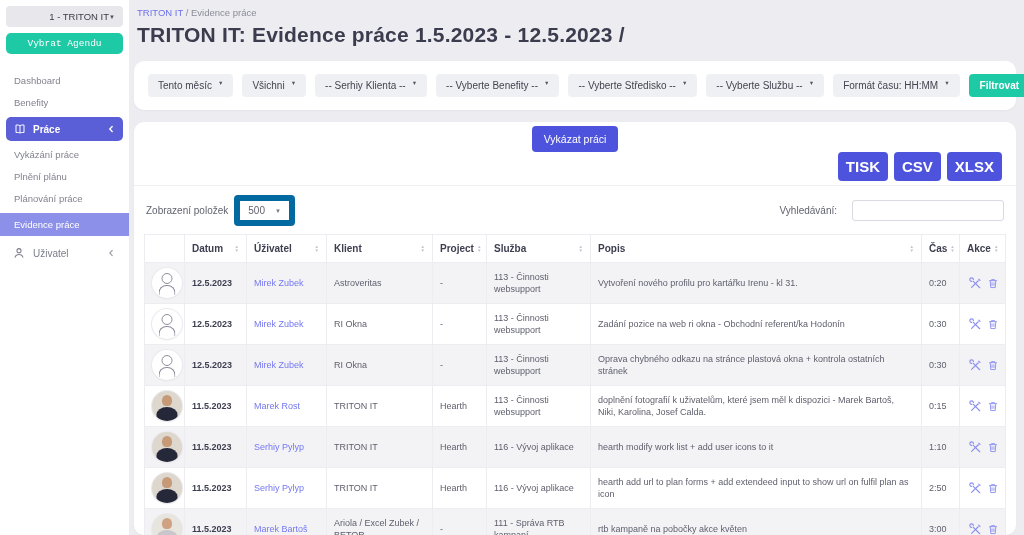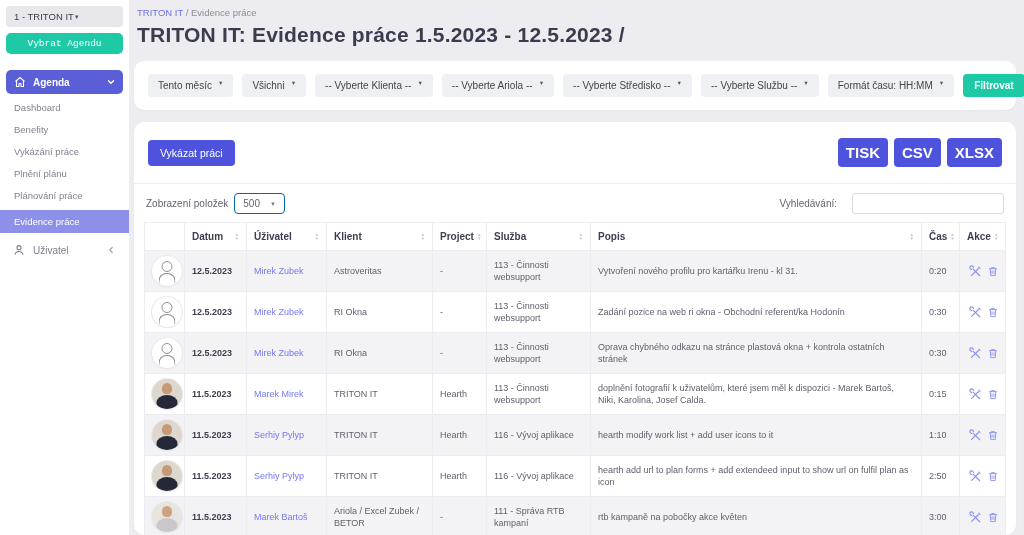--- a/index.html
+++ b/index.html
@@ -8,21 +8,21 @@
     font-family: "Liberation Sans", "DejaVu Sans", sans-serif;
     background: #ededf1;
     color: #5e5f6c;
   }
   .app { display: flex; width: 1024px; height: 535px; }
 
   
   .sidebar { width: 129px; background: #fff; padding: 6px 6px 0 6px; flex-shrink: 0; height: 100%; }
   .agenda-select {
     height: 21px; background: #e7e7ec; border-radius: 4px; font-size: 9.5px; color: #3c3c4a;
-    display: flex; align-items: center; justify-content: flex-start; padding: 0 8px; cursor: pointer;
+    display: flex; align-items: center; justify-content: flex-end; padding: 0 8px; cursor: pointer;
   }
   .agenda-select .caret { font-size: 6px; color: #55555f; }
   .btn-teal {
     display: block; width: 100%; height: 21px; margin-top: 6px; background: #1ec9a6; color: #fff;
     border: none; border-radius: 5px; font-size: 9.5px; font-family: Liberation Mono, monospace; cursor: pointer;
   }
   .nav { margin-top: 16px; }
   .menu-header {
     height: 24px; border-radius: 5px; background: #5a5fd8; color: #fff; margin: 3px 0;
     display: flex; align-items: center; gap: 7px; padding: 0 8px; font-size: 10px; font-weight: 600; cursor: pointer;
@@ -51,34 +51,34 @@
     background: #eef0f3; border: none; border-radius: 4px; padding: 6px 10px; font-size: 10px;
     color: #43444f; display: inline-flex; align-items: flex-start; gap: 6px; font-family: inherit; cursor: pointer; white-space: nowrap;
   }
   .filter-dd .caret { font-size: 5.5px; color: #55555f; }
   .btn-filtrovat {
     margin-left: auto; background: #1ec9a6; color: #fff; border: none; border-radius: 4px;
     padding: 6px 11px; font-size: 10px; font-weight: 600; font-family: inherit; cursor: pointer;
   }
 
   .table-card { margin-top: 12px; flex: 1; display: flex; flex-direction: column; overflow: hidden; }
-  .table-toolbar { display: flex; align-items: center; padding: 16px 14px; border-bottom: 1px solid #eceef2; }
+  .table-toolbar { display: flex; align-items: center; padding: 4px 14px; border-bottom: 1px solid #eceef2; flex-direction: column; }
   .btn-primary {
     background: #4d53dd; color: #fff; border: none; border-radius: 4px; padding: 7px 12px;
     font-size: 10.5px; font-family: inherit; cursor: pointer;
   }
   .export-group { margin-left: auto; display: flex; gap: 6px; }
   .btn-export {
     background: #4d53dd; color: #fff; border: none; border-radius: 4px; padding: 6px 8px;
     font-size: 15px; font-weight: 700; font-family: inherit; cursor: pointer;
   }
 
   .table-controls { display: flex; align-items: center; padding: 9px 12px 8px; font-size: 10px; color: #62636f; }
   .page-size {
-    border: 1px solid #0369a1; border-radius: 4px; padding: 4px 8px; margin-left: 6px;
+    border: 6px solid #0369a1; border-radius: 4px; padding: 4px 8px; margin-left: 6px;
     display: inline-flex; align-items: center; gap: 10px; cursor: pointer; background: #fff;
   }
   .page-size .caret { font-size: 6px; color: #7a7b86; }
   .search-wrap { margin-left: auto; display: flex; align-items: center; gap: 15px; }
   .search-input { border: 1px solid #d9dae2; border-radius: 3px; height: 21px; width: 152px; font-family: inherit; font-size: 10px; padding: 0 6px; }
 
   .grid-wrap { padding: 0 10px; overflow: hidden; }
   table { width: 100%; border-collapse: collapse; table-layout: fixed; }
   th, td { border: 1px solid #ececf1; }
   th { text-align: left; font-size: 10px; font-weight: 700; color: #3d3e50; padding: 8px 7px; background: #fff; }
@@ -121,37 +121,37 @@
 <div class="app">
 
   <aside class="sidebar">
     <div class="agenda-select">
       <span>1 - TRITON IT</span>
       <span class="caret">▼</span>
     </div>
     <button class="btn-teal">Vybrat Agendu</button>
 
     <nav class="nav">
+      <div class="menu-item">Dashboard</div>
+      <div class="menu-item">Benefity</div>
+
       <div class="menu-header">
         <span class="icon">
-          <svg viewBox="0 0 24 24" width="12" height="12" fill="none" stroke="currentColor" stroke-width="2.2" stroke-linejoin="round">
-              <path d="M3 11 12 3l9 8"></path>
-              <path d="M5 9.5V21h5v-6h4v6h5V9.5"></path>
+          <svg viewBox="0 0 24 24" width="12" height="12" fill="none" stroke="currentColor" stroke-width="2">
+              <path d="M12 5.5C10 4 7 3.8 4 4.2V19c3-.4 6-.2 8 1.3 2-1.5 5-1.7 8-1.3V4.2c-3-.4-6-.2-8 1.3z"></path>
+              <path d="M12 5.5V20"></path>
             </svg>
         </span>
-        <span>Agenda</span>
+        <span>Práce</span>
         <span class="chev">
           <svg width="8" height="8" viewBox="0 0 8 8">
-              <path d="M1.5 2.8 4 5.2 6.5 2.8" stroke="currentColor" fill="none" stroke-width="1.4" stroke-linecap="round"></path>
+              <path d="M5.2 1.5 2.8 4l2.4 2.5" stroke="currentColor" fill="none" stroke-width="1.4" stroke-linecap="round"></path>
             </svg>
         </span>
       </div>
-      <div class="menu-item">Dashboard</div>
-      <div class="menu-item">Benefity</div>
-
       <div class="menu-item">Vykázání práce</div>
       <div class="menu-item">Plnění plánu</div>
       <div class="menu-item">Plánování práce</div>
       <div class="menu-item active">Evidence práce</div>
 
       <div class="menu-user">
         <span class="icon">
           <svg viewBox="0 0 24 24" width="14" height="14" fill="none" stroke="currentColor" stroke-width="1.8">
               <circle cx="12" cy="8" r="3.5"></circle>
               <path d="M5 20c1-4 4-5.5 7-5.5s6 1.5 7 5.5"></path>
@@ -178,25 +178,25 @@
     <section class="card filters">
       <button class="filter-dd">
         <span>Tento měsíc</span>
           <span class="caret">▼</span>
       </button>
       <button class="filter-dd">
         <span>Všichni</span>
           <span class="caret">▼</span>
       </button>
       <button class="filter-dd">
-        <span>-- Vyberte Klienta --</span>
-          <span class="caret">▼</span>
-      </button>
-      <button class="filter-dd">
-        <span>-- Vyberte Ariola --</span>
+        <span>-- Serhiy Klienta --</span>
+          <span class="caret">▼</span>
+      </button>
+      <button class="filter-dd">
+        <span>-- Vyberte Benefity --</span>
           <span class="caret">▼</span>
       </button>
       <button class="filter-dd">
         <span>-- Vyberte Středisko --</span>
           <span class="caret">▼</span>
       </button>
       <button class="filter-dd">
         <span>-- Vyberte Službu --</span>
           <span class="caret">▼</span>
       </button>
@@ -373,21 +373,21 @@
           <path d="M6.7 6.6v4.6M9.3 6.6v4.6"></path>
         </svg>
       </span>
     </td>
   </tr>
               <tr>
     <td class="col-avatar">
                   <div class="avatar photo-dark"></div>
                 </td>
     <td class="datum">11.5.2023</td>
-    <td><a class="user-link">Marek Mirek</a></td>
+    <td><a class="user-link">Marek Rost</a></td>
     <td>TRITON IT</td>
     <td>Hearth</td>
     <td>113 - Činnosti websupport</td>
     <td>doplnění fotografií k uživatelům, které jsem měl k dispozici - Marek Bartoš, Niki, Karolina, Josef Calda.</td>
     <td>0:15</td>
     <td class="akce">
       <span class="icon-btn">
         <svg viewBox="0 0 16 16" width="13" height="13" fill="none" stroke="#8a8ef0" stroke-width="1.4" stroke-linecap="round">
           <path d="M5 5 13.2 13.2"></path>
           <path d="M11.4 4.6 3.2 12.8"></path>

